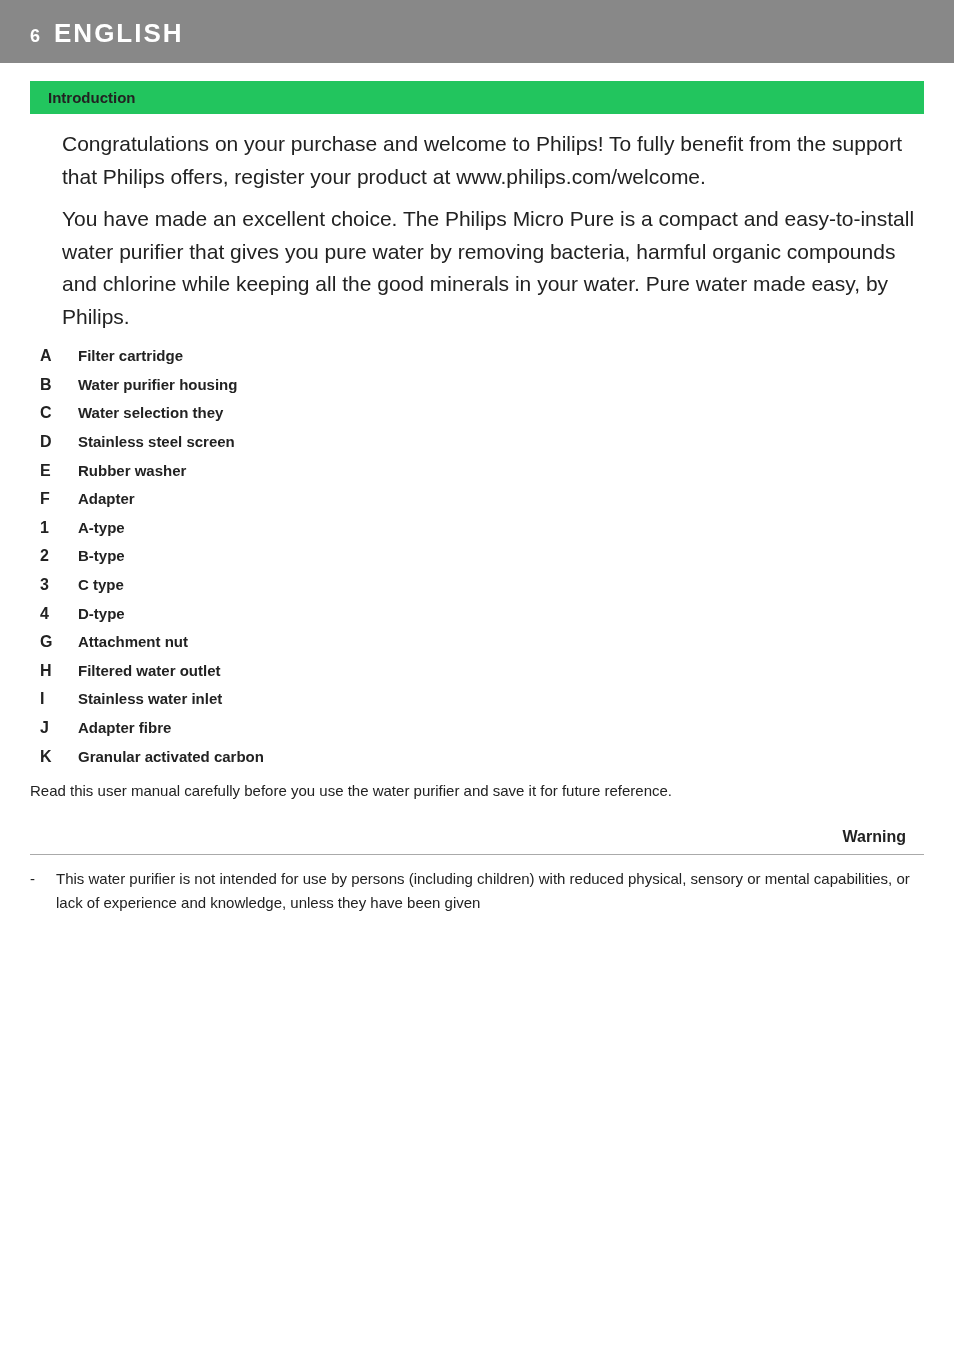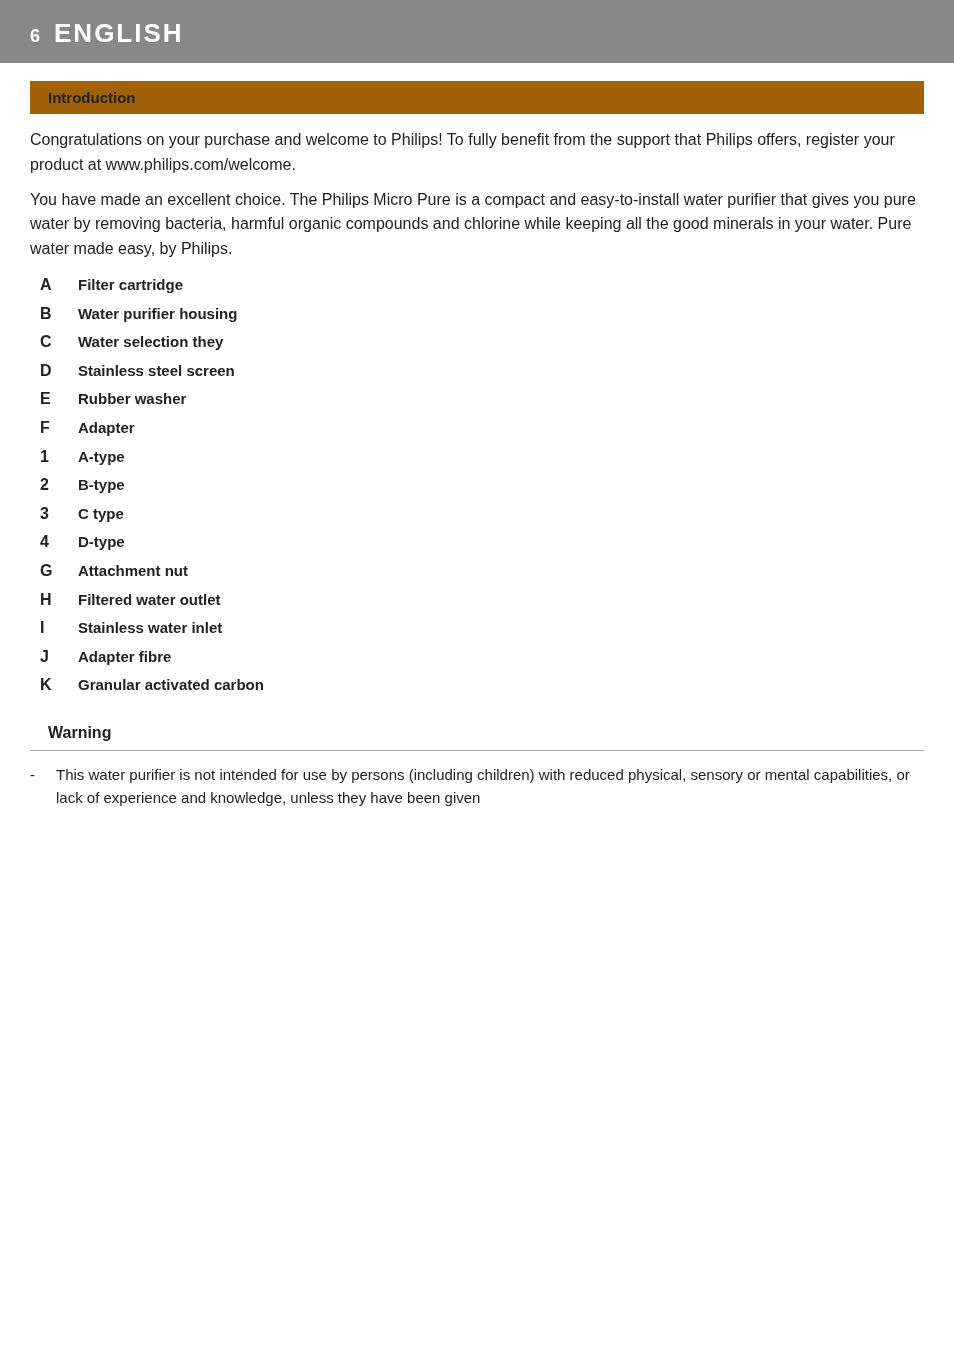--- a/index.html
+++ b/index.html
@@ -44,37 +44,38 @@
       color: #ffffff;
       letter-spacing: 2px;
       text-align: center;
     }
 
     .content {
       padding: 0 30px;
     }
 
     .section-header {
-      background: #a16207;
+      background: #22c55e;
       padding: 8px 18px;
       margin: 18px 0 14px 0;
       border-radius: 0;
     }
 
     .section-header-text {
       font-size: 15px;
       font-weight: bold;
       color: #222222;
     }
 
     .intro-text {
-      font-size: 16px;
+      font-size: 21px;
       line-height: 1.55;
       color: #222222;
       margin-bottom: 10px;
+      margin-left: 32px;
     }
 
     .description-list {
       list-style: none;
       padding: 0;
       margin: 0 0 10px 10px;
     }
 
     .description-list li {
       display: flex;
@@ -102,20 +103,21 @@
       font-size: 15px;
       line-height: 1.55;
       color: #222222;
       margin-bottom: 10px;
     }
 
     .warning-header {
       padding: 8px 18px 8px 18px;
       margin: 18px 0 0 0;
       border-bottom: 1.5px solid #aaaaaa;
+      text-align: right;
     }
 
     .warning-title {
       font-size: 16px;
       font-weight: 900;
       color: #222222;
     }
 
     .warning-list {
       list-style: none;
@@ -215,20 +217,21 @@
           <span class="desc-key">J</span>
           <span class="desc-value">Adapter fibre</span>
         </li>
         <li>
           <span class="desc-key">K</span>
           <span class="desc-value">Granular activated carbon</span>
         </li>
       </ul>
 
 
+    <p class="important-text">Read this user manual carefully before you use the water purifier and save it for future reference.</p>
 
     <div class="warning-header">
       <span class="warning-title">Warning</span>
     </div>
 
     <ul class="warning-list" id="warning-list">
     <li>
           <span class="warning-dash">-</span>
           <span>This water purifier is not intended for use by persons (including children) with reduced physical, sensory or mental capabilities, or lack of experience and knowledge, unless they have been given</span>
         </li>

